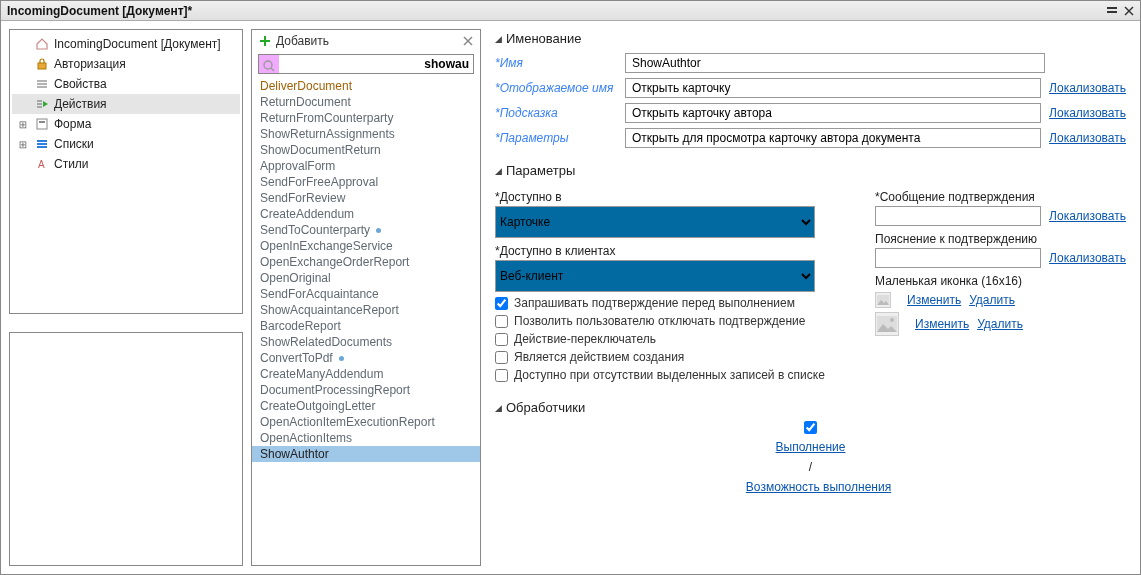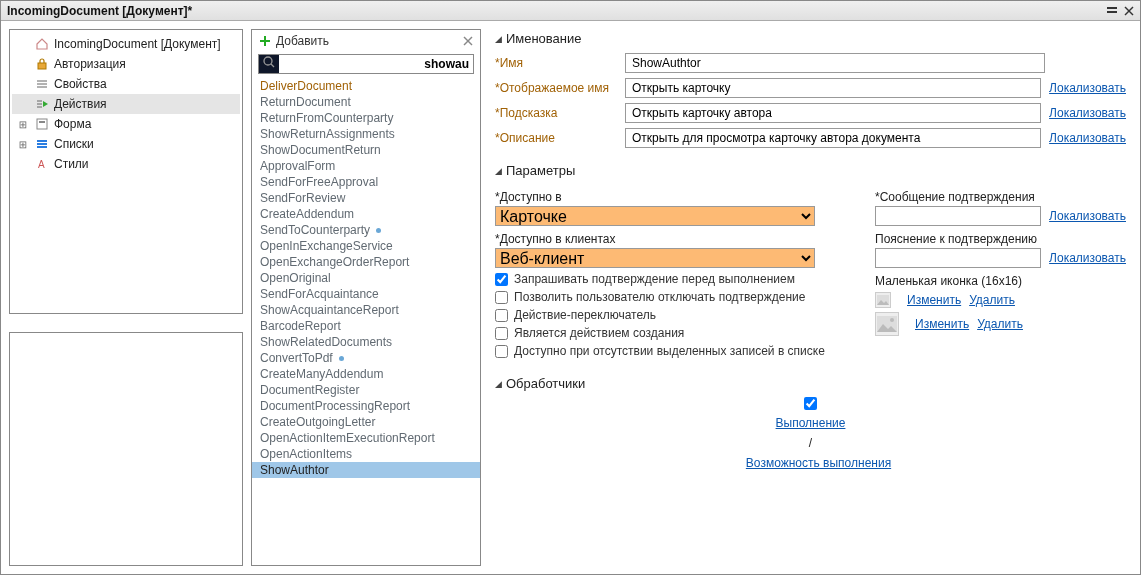--- a/index.html
+++ b/index.html
@@ -16,41 +16,41 @@
 .tree-row { display: flex; align-items: center; height: 20px; padding-left: 4px; gap: 4px; white-space: nowrap; cursor: pointer; }
 .tree-row.sel { background: #e5e5e5; }
 .tree-indent { display: inline-block; width: 14px; text-align: center; color: #666; font-size: 10px; }
 .tree-icon { width: 16px; height: 16px; display: inline-flex; align-items: center; justify-content: center; }
 .tree-label { font-size: 12px; color: #222; }
 .blank-box { flex: 1; border: 1px solid #888; }
 .mid-col { width: 230px; border: 1px solid #888; margin: 8px 0 8px 0; display: flex; flex-direction: column; }
 .mid-toolbar { display: flex; align-items: center; padding: 4px 6px; gap: 22px; }
 .add-btn { display: flex; align-items: center; gap: 4px; cursor: pointer; }
 .add-plus { width: 14px; height: 14px; }
-.search-wrap { position: relative; margin: 2px 6px 4px 6px; border: 1px solid #888; background: #0f172a; display: flex; align-items: flex-start; }
+.search-wrap { position: relative; margin: 2px 6px 4px 6px; border: 1px solid #888; background: #f0abfc; display: flex; align-items: flex-end; }
 .search-icon { width: 20px; color: #888; display: flex; justify-content: center; }
 .search-input { flex: 1; border: none; outline: none; font-size: 12px; text-align: right; padding: 2px 4px; font-family: inherit; font-weight: bold; }
 .action-list { flex: 1; overflow-y: scroll; position: relative; }
 .action-item { padding: 1px 8px; font-size: 12px; color: #616a72; cursor: pointer; white-space: nowrap; display: flex; align-items: center; gap: 4px; }
 .action-item.sel { background: #9fc7e8; color: #222; }
 .action-item.dim-top { color: #a16207; }
 .dot { width: 5px; height: 5px; background: #6aa7d6; border-radius: 50%; display: inline-block; margin-left: 2px; }
 .right-col { flex: 1; padding: 10px 14px; overflow: auto; }
 .section { margin-bottom: 14px; }
 .section-header { display: flex; align-items: center; gap: 4px; font-size: 13px; color: #222; margin-bottom: 6px; }
 .collapse-tri { font-size: 9px; color: #444; }
 .form-row { display: flex; align-items: center; margin: 3px 0; min-height: 22px; }
-.form-label { width: 130px; font-size: 12px; color: #a16207; flex-shrink: 0; }
+.form-label { width: 130px; font-size: 12px; color: #3b82f6; flex-shrink: 0; font-style: italic; }
 .form-input { border: 1px solid #999; padding: 2px 6px; font-size: 12px; font-family: inherit; flex: 1; background: #fff; height: 20px; }
 .link { color: #0b57b0; text-decoration: underline; cursor: pointer; font-size: 12px; margin-left: 8px; white-space: nowrap; text-align: center; }
 .two-cols { display: flex; gap: 40px; }
 .col-a { flex: 0 0 340px; }
 .col-b { flex: 1; }
 .sel-wrap { position: relative; width: 320px; }
-.sel-wrap select { width: 100%; border: 1px solid #999; height: 20px; font-size: 16px; font-family: inherit; background: #fdba74; }
+.sel-wrap select { width: 100%; border: 1px solid #999; height: 32px; font-size: 12px; font-family: inherit; background: #0369a1; }
 .chk-row { display: flex; align-items: center; gap: 6px; margin: 4px 0; font-size: 12px; }
 .chk-row input { margin: 0; }
 .sub-label { font-size: 12px; color: #222; margin: 6px 0 2px 0; }
 .input-row-b { display: flex; align-items: center; }
 .input-row-b input { border: 1px solid #999; height: 20px; flex: 1; font-size: 12px; padding: 2px 4px; }
 .icon-row { display: flex; align-items: center; gap: 8px; margin: 4px 0; }
 .icon-placeholder { width: 24px; height: 24px; border: 1px solid #ccc; background: #eee; display: flex; align-items: center; justify-content: center; }
 .icon-placeholder.small { width: 16px; height: 16px; }
 .handlers-row { display: flex; align-items: center; gap: 6px; font-size: 12px; flex-direction: column; }
 svg { display: block; }
@@ -195,21 +195,20 @@
           <div class="action-item">SendToCounterparty<span class="dot"></span></div>
           <div class="action-item">OpenInExchangeService</div>
           <div class="action-item">OpenExchangeOrderReport</div>
           <div class="action-item">OpenOriginal</div>
           <div class="action-item">SendForAcquaintance</div>
           <div class="action-item">ShowAcquaintanceReport</div>
           <div class="action-item">BarcodeReport</div>
           <div class="action-item">ShowRelatedDocuments</div>
           <div class="action-item">ConvertToPdf<span class="dot"></span></div>
           <div class="action-item">CreateManyAddendum</div>
-          <div class="action-item">DocumentRegister</div>
           <div class="action-item">DocumentProcessingReport</div>
           <div class="action-item">CreateOutgoingLetter</div>
           <div class="action-item">OpenActionItemExecutionReport</div>
           <div class="action-item">OpenActionItems</div>
           <div class="action-item sel">ShowAuthtor</div>
         </div>
     </div>
 
     <div class="right-col">
 
@@ -226,21 +225,21 @@
           <span class="form-label">*Отображаемое имя</span>
           <input class="form-input" style="max-width: 420px;" value="Открыть карточку">
           <span class="link">Локализовать</span>
         </div>
         <div class="form-row">
           <span class="form-label">*Подсказка</span>
           <input class="form-input" style="max-width: 420px;" value="Открыть карточку автора">
           <span class="link">Локализовать</span>
         </div>
         <div class="form-row">
-          <span class="form-label">*Описание</span>
+          <span class="form-label">*Параметры</span>
           <input class="form-input" style="max-width: 420px;" value="Открыть для просмотра карточку автора документа">
           <span class="link">Локализовать</span>
         </div>
       </div>
 
       <div class="section">
         <div class="section-header">
           <span class="collapse-tri">◢</span>
           <span>Параметры</span>
         </div>

